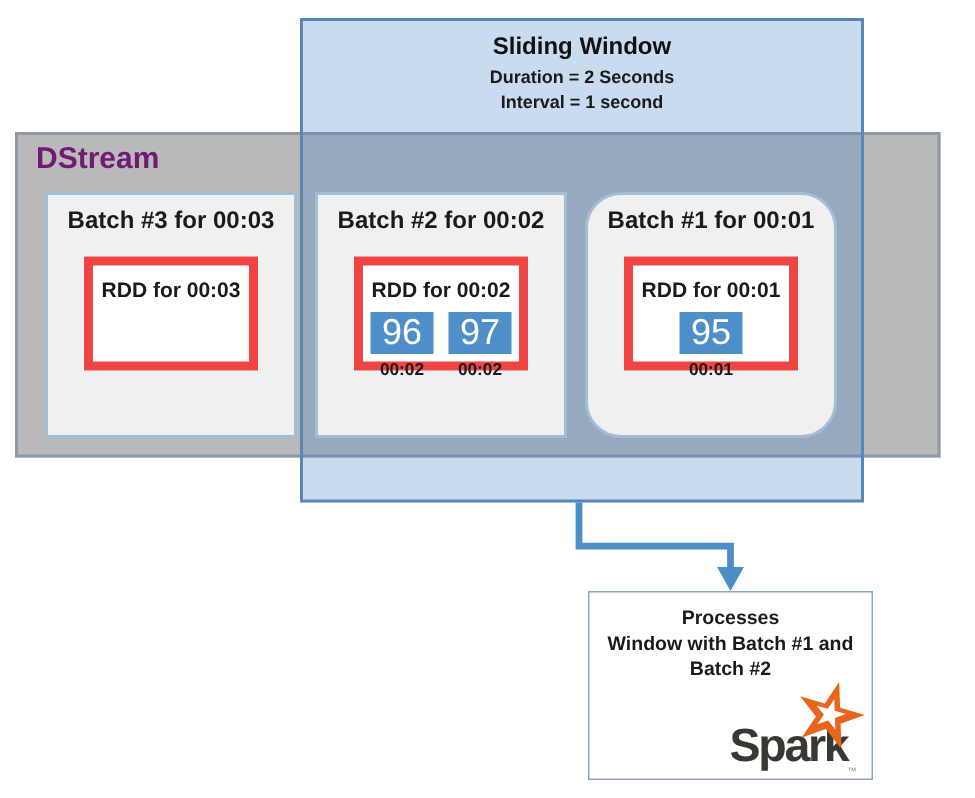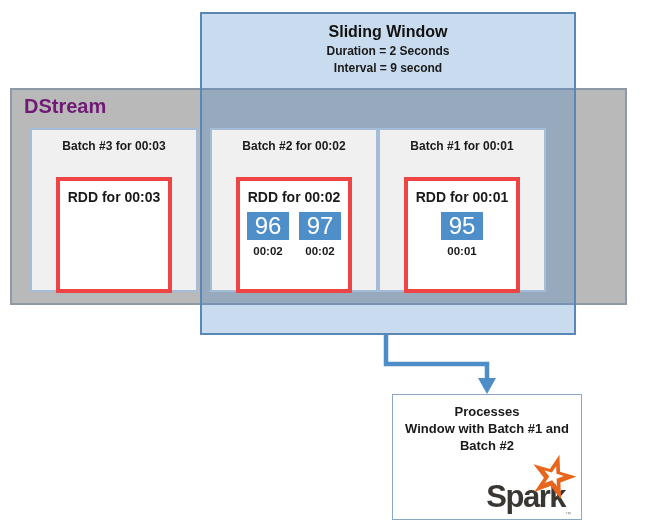--- a/index.html
+++ b/index.html
@@ -68,32 +68,32 @@
     position: absolute;
     top: 128px;
     width: 168px; height: 164px;
     background: #f0f0f0;
     border: 2px solid #a3bdd6;
     z-index: 3;
     text-align: center;
   }
   .batch.b3 { left: 30px; }
   .batch.b2 { left: 210px; }
-  .batch.b1 { left: 378px; }
+  .batch.b1 { left: 390px; border-radius: 24px; }
   .batch-title {
     margin-top: 9px;
-    font-size: 12px;
+    font-size: 16px;
     font-weight: 600;
     color: #1a1a1a;
   }
   .rdd {
-    margin: 24px auto 0 auto;
-    width: 116px; height: 116px;
+    margin: 14px auto 0 auto;
+    width: 116px; height: 76px;
     background: #ffffff;
-    border: 4px solid #ef4444;
+    border: 6px solid #ef4444;
   }
   .rdd-title {
     margin-top: 8px;
     font-size: 14px;
     font-weight: 600;
     color: #1a1a1a;
   }
   .cells {
     display: flex;
     justify-content: center;
@@ -164,21 +164,21 @@
 
 <div class="canvas">
 
   <div class="dstream">
     <div class="dstream-label">DStream</div>
   </div>
 
   <div class="sliding-window">
     <div class="sw-title">Sliding Window</div>
     <div class="sw-line">Duration = 2 Seconds</div>
-    <div class="sw-line">Interval = 9 second</div>
+    <div class="sw-line">Interval = 1 second</div>
   </div>
 
   <svg class="arrow-svg" viewBox="0 0 650 532" xmlns="http://www.w3.org/2000/svg">
     <path d="M386 335 L386 364 L487 364 L487 379" fill="none" stroke="#4d8dc8" stroke-width="4.5"></path>
     <polygon points="478,378 496,378 487,394" fill="#4d8dc8"></polygon>
   </svg>
 
   <div class="batch b3">
     <div class="batch-title">Batch #3 for 00:03</div>
     <div class="rdd">

